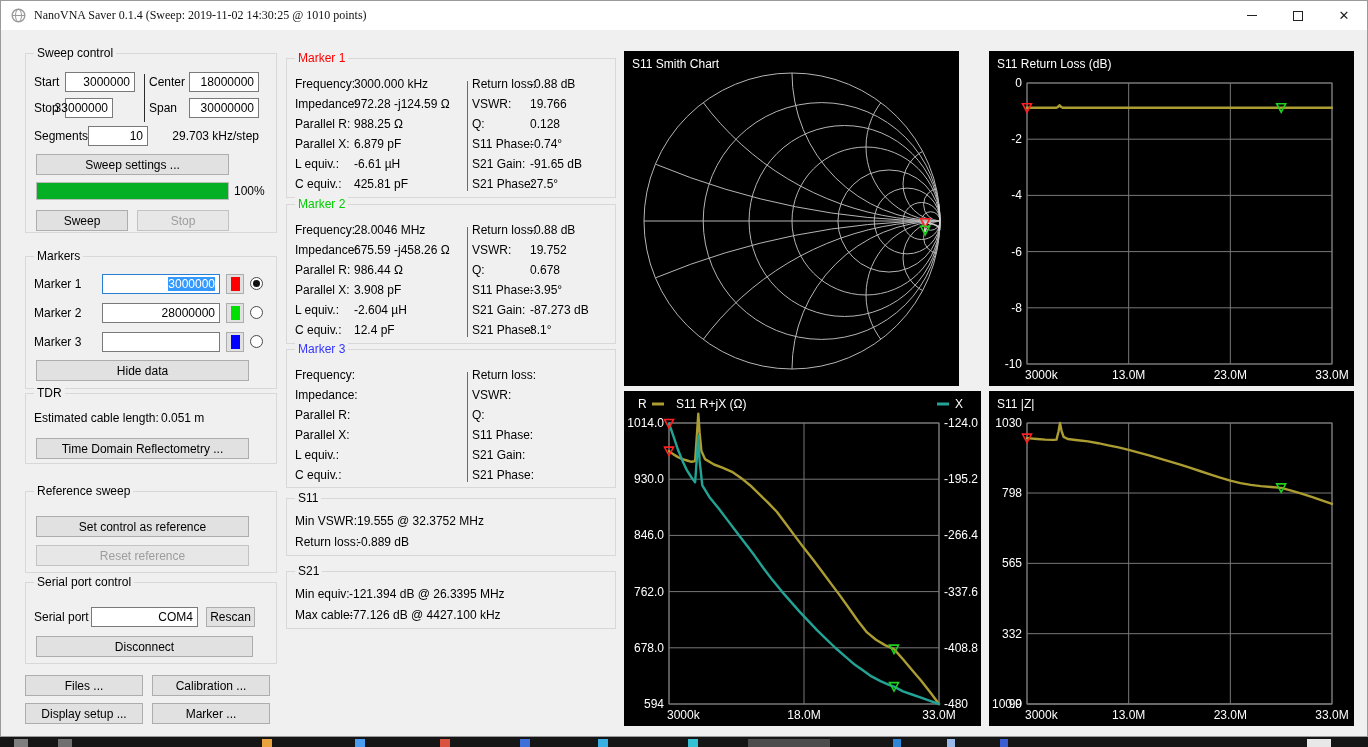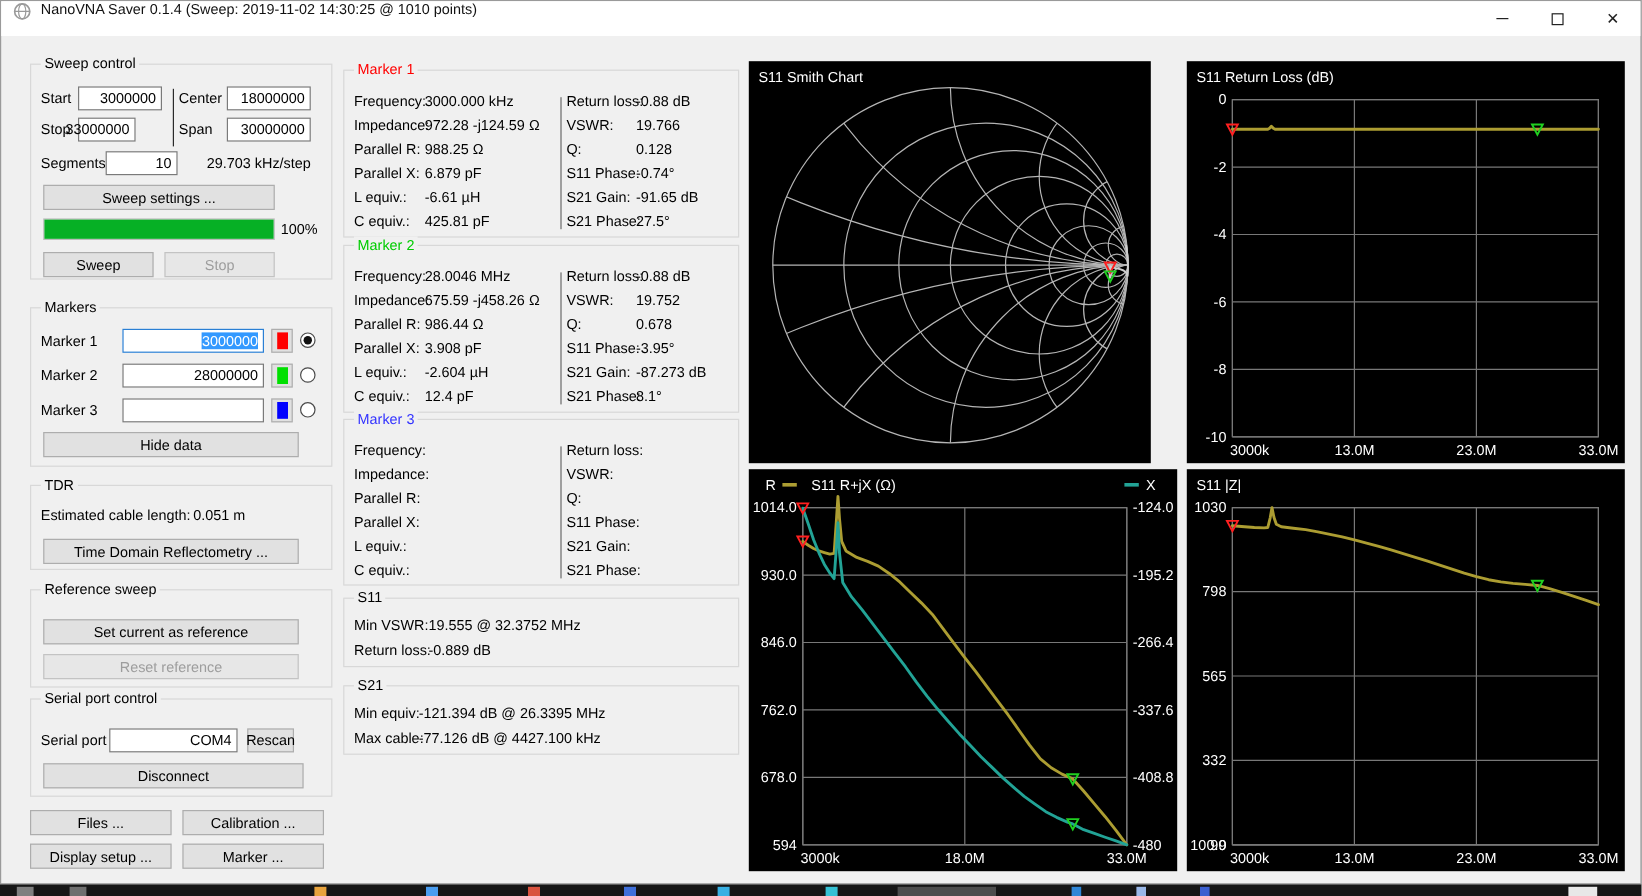--- a/index.html
+++ b/index.html
@@ -1,20 +1,20 @@
 <!DOCTYPE html>
 <html><head>
 <meta charset="utf-8">
 <style>
   html,body{margin:0;padding:0;background:#555;}
   *{box-sizing:border-box;}
   .screen{position:relative;width:1368px;height:747px;background:#f0f0f0;overflow:hidden;
           font-family:"Liberation Sans",sans-serif;font-size:12px;color:#000;}
   .app{position:absolute;left:0;top:0;width:1368px;height:737px;border:1px solid #9a9a9a;background:#f0f0f0;}
-  .titlebar{position:absolute;left:0;top:0;width:100%;height:29px;background:#ffffff;display:flex;align-items:flex-start;}
+  .titlebar{position:absolute;left:0;top:0;width:100%;height:29px;background:#ffffff;display:flex;align-items:center;font-family:Liberation Serif, serif;}
   .appicon{margin-left:9px;width:16px;height:16px;display:flex;align-items:center;justify-content:center;}
   .title-text{margin-left:8px;color:#111;}
   .winbtns{position:absolute;right:0;top:0;height:29px;display:flex;}
   .winbtn{width:46px;height:29px;display:flex;align-items:center;justify-content:center;}
   .glyph-min{width:10px;border-top:1px solid #222;}
   .glyph-max{width:10px;height:10px;border:1px solid #222;}
   .glyph-close{font-size:13px;color:#222;line-height:10px;}
 
   .group{position:absolute;border:1px solid #d8d8d8;background:#f0f0f0;}
   .gtitle{position:absolute;top:-8px;left:8px;background:#f0f0f0;padding:0 3px;line-height:15px;white-space:nowrap;}
@@ -134,46 +134,46 @@
           <div class="swatch" style="left: 200px; top: 75px;">
             <div class="chip" style="background: rgb(0, 0, 255);"></div>
           </div>
           <div class="radio" style="left: 224px; top: 78px;"></div>
         </div>
       <div class="btn" style="left:10px;top:103px;width:213px">
           <span>Hide data</span>
         </div>
     </div>
 
-    <div class="group" style="left:24px;top:403px;width:252px;height:71px">
+    <div class="group" style="left:24px;top:392px;width:252px;height:71px">
       <span class="gtitle">TDR</span>
       <span class="lbl" style="left:8px;top:14px">Estimated cable length:</span>
       <span class="val" style="left:135px;top:14px">0.051 m</span>
       <div class="btn" style="left:10px;top:44px;width:213px">
           <span>Time Domain Reflectometry ...</span>
         </div>
     </div>
 
     <div class="group" style="left:24px;top:490px;width:252px;height:82px">
       <span class="gtitle">Reference sweep</span>
       <div class="btn" style="left:10px;top:24px;width:213px">
-          <span>Set current as reference</span>
+          <span>Set control as reference</span>
         </div>
       <div class="btn disabled" style="left:10px;top:53px;width:213px">
           <span>Reset reference</span>
         </div>
     </div>
 
     <div class="group" style="left:24px;top:581px;width:252px;height:82px">
       <span class="gtitle">Serial port control</span>
       <span class="lbl" style="left:8px;top:24px">Serial port</span>
       <div class="inputbox" style="left:65px;top:24px;width:107px">
           <span>COM4</span>
         </div>
-      <div class="btn" style="left:180px;top:24px;width:39px;height:20px">
+      <div class="btn" style="left:180px;top:24px;width:49px;height:20px">
           <span>Rescan</span>
         </div>
       <div class="btn" style="left:10px;top:53px;width:217px">
           <span>Disconnect</span>
         </div>
     </div>
 
     <div class="btn" style="left:24px;top:674px;width:118px">
         <span>Files ...</span>
       </div>

